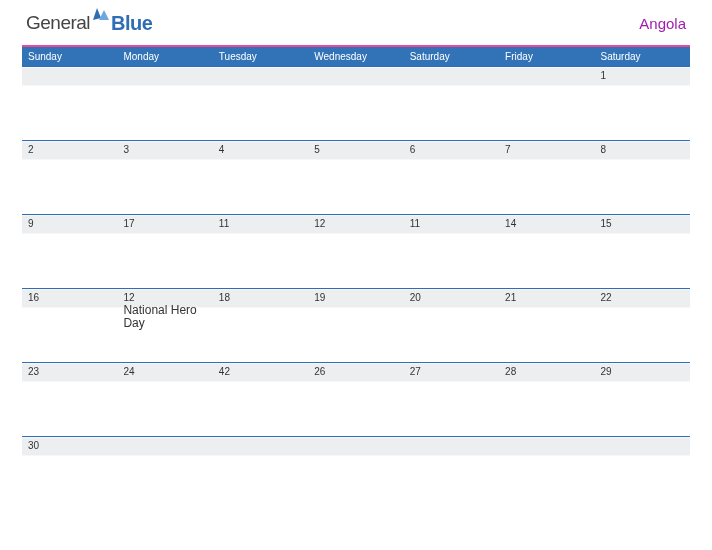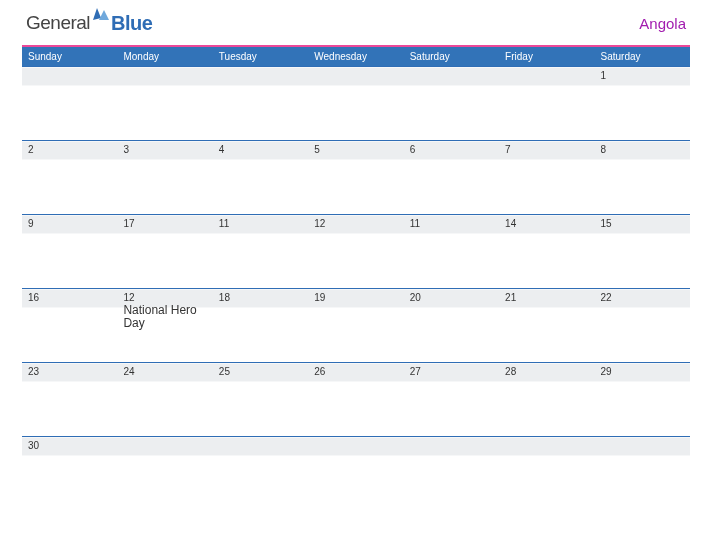--- a/index.html
+++ b/index.html
@@ -163,21 +163,21 @@
     <td><span class="day-num">18</span><span class="event"></span></td>
     <td><span class="day-num">19</span><span class="event"></span></td>
     <td><span class="day-num">20</span><span class="event"></span></td>
     <td><span class="day-num">21</span><span class="event"></span></td>
     <td><span class="day-num">22</span><span class="event"></span></td>
   </tr>
 
   <tr class="week-row">
     <td><span class="day-num">23</span><span class="event"></span></td>
     <td><span class="day-num">24</span><span class="event"></span></td>
-    <td><span class="day-num">25</span><span class="event"></span></td>
+    <td><span class="day-num">42</span><span class="event"></span></td>
     <td><span class="day-num">26</span><span class="event"></span></td>
     <td><span class="day-num">27</span><span class="event"></span></td>
     <td><span class="day-num">28</span><span class="event"></span></td>
     <td><span class="day-num">29</span><span class="event"></span></td>
   </tr>
 
   <tr class="week-row">
     <td><span class="day-num">30</span><span class="event"></span></td>
     <td><span class="day-num"></span><span class="event"></span></td>
     <td><span class="day-num"></span><span class="event"></span></td>

